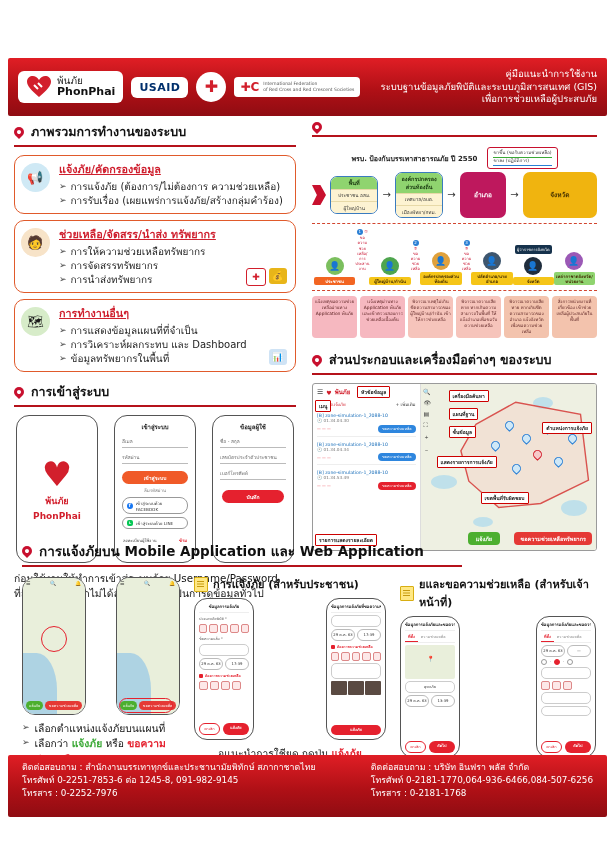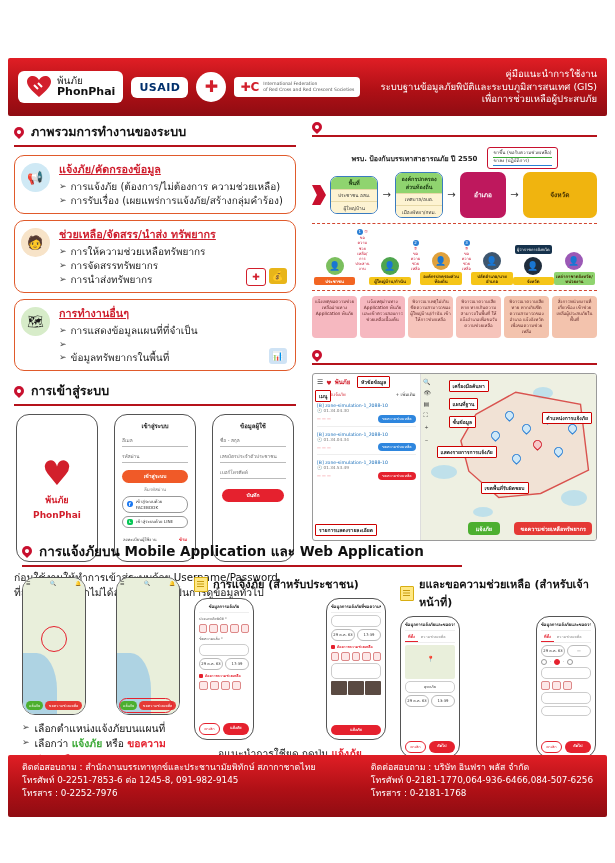--- a/index.html
+++ b/index.html
@@ -233,20 +233,21 @@
 
     <div class="obox">
       <span class="oicon" style="background:#d7ecc9;">🗺</span>
       <h4>การทำงานอื่นๆ</h4>
       <div class="it">
           <span class="bu">➢</span>
           <span>การแสดงข้อมูลแผนที่ที่จำเป็น</span>
         </div>
       <div class="it">
           <span class="bu">➢</span>
+          <span>การวิเคราะห์ผลกระทบ และ Dashboard</span>
         </div>
       <div class="it">
           <span class="bu">➢</span>
           <span>ข้อมูลทรัพยากรในพื้นที่</span>
         </div>
       <div class="side-ic">
         <span class="mini-ic" style="background:#cfe3f5;">📊</span>
       </div>
     </div>
 
@@ -375,20 +376,21 @@
         <div class="note-box" style="background:#f6c4bb;">พิจารณาความเสียหาย หากเกินความสามารถในพื้นที่ ให้แจ้งอำเภอเพื่อขอรับความช่วยเหลือ</div>
         <div class="note-box" style="background:#f3c3ad;">พิจารณาความเสียหาย หากเกินขีดความสามารถของอำเภอ แจ้งจังหวัดเพื่อขอความช่วยเหลือ</div>
         <div class="note-box" style="background:#f3c3ad;">สั่งการหน่วยงานที่เกี่ยวข้อง เข้าช่วยเหลือผู้ประสบภัยในพื้นที่</div>
       </div>
     </div>
 
     <div class="sec-title" style="margin-top:10px;">
       <span class="pin">
           <i></i>
         </span>
+      <span class="txt">ส่วนประกอบและเครื่องมือต่างๆ ของระบบ</span>
     </div>
 
     <div class="shot">
 
       <div class="panel">
         <div class="pbar">
           <span class="burger">☰</span>
           <span style="color:#d21f2c;">♥</span>
           <span>พ้นภัย</span>
         </div>

